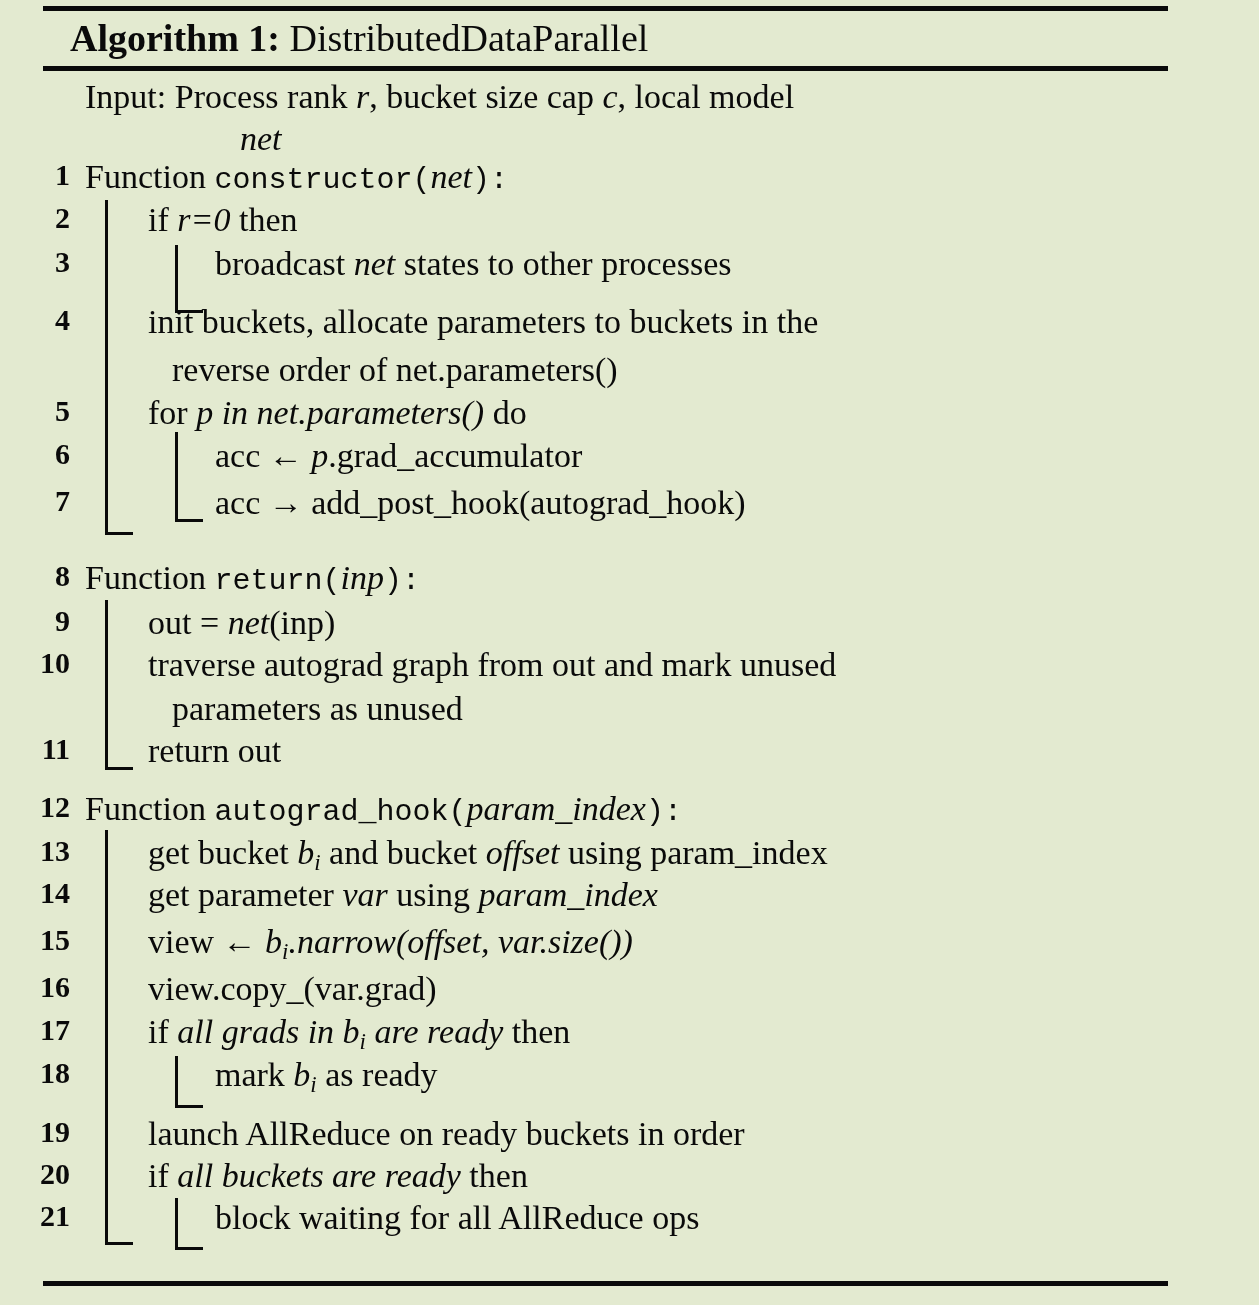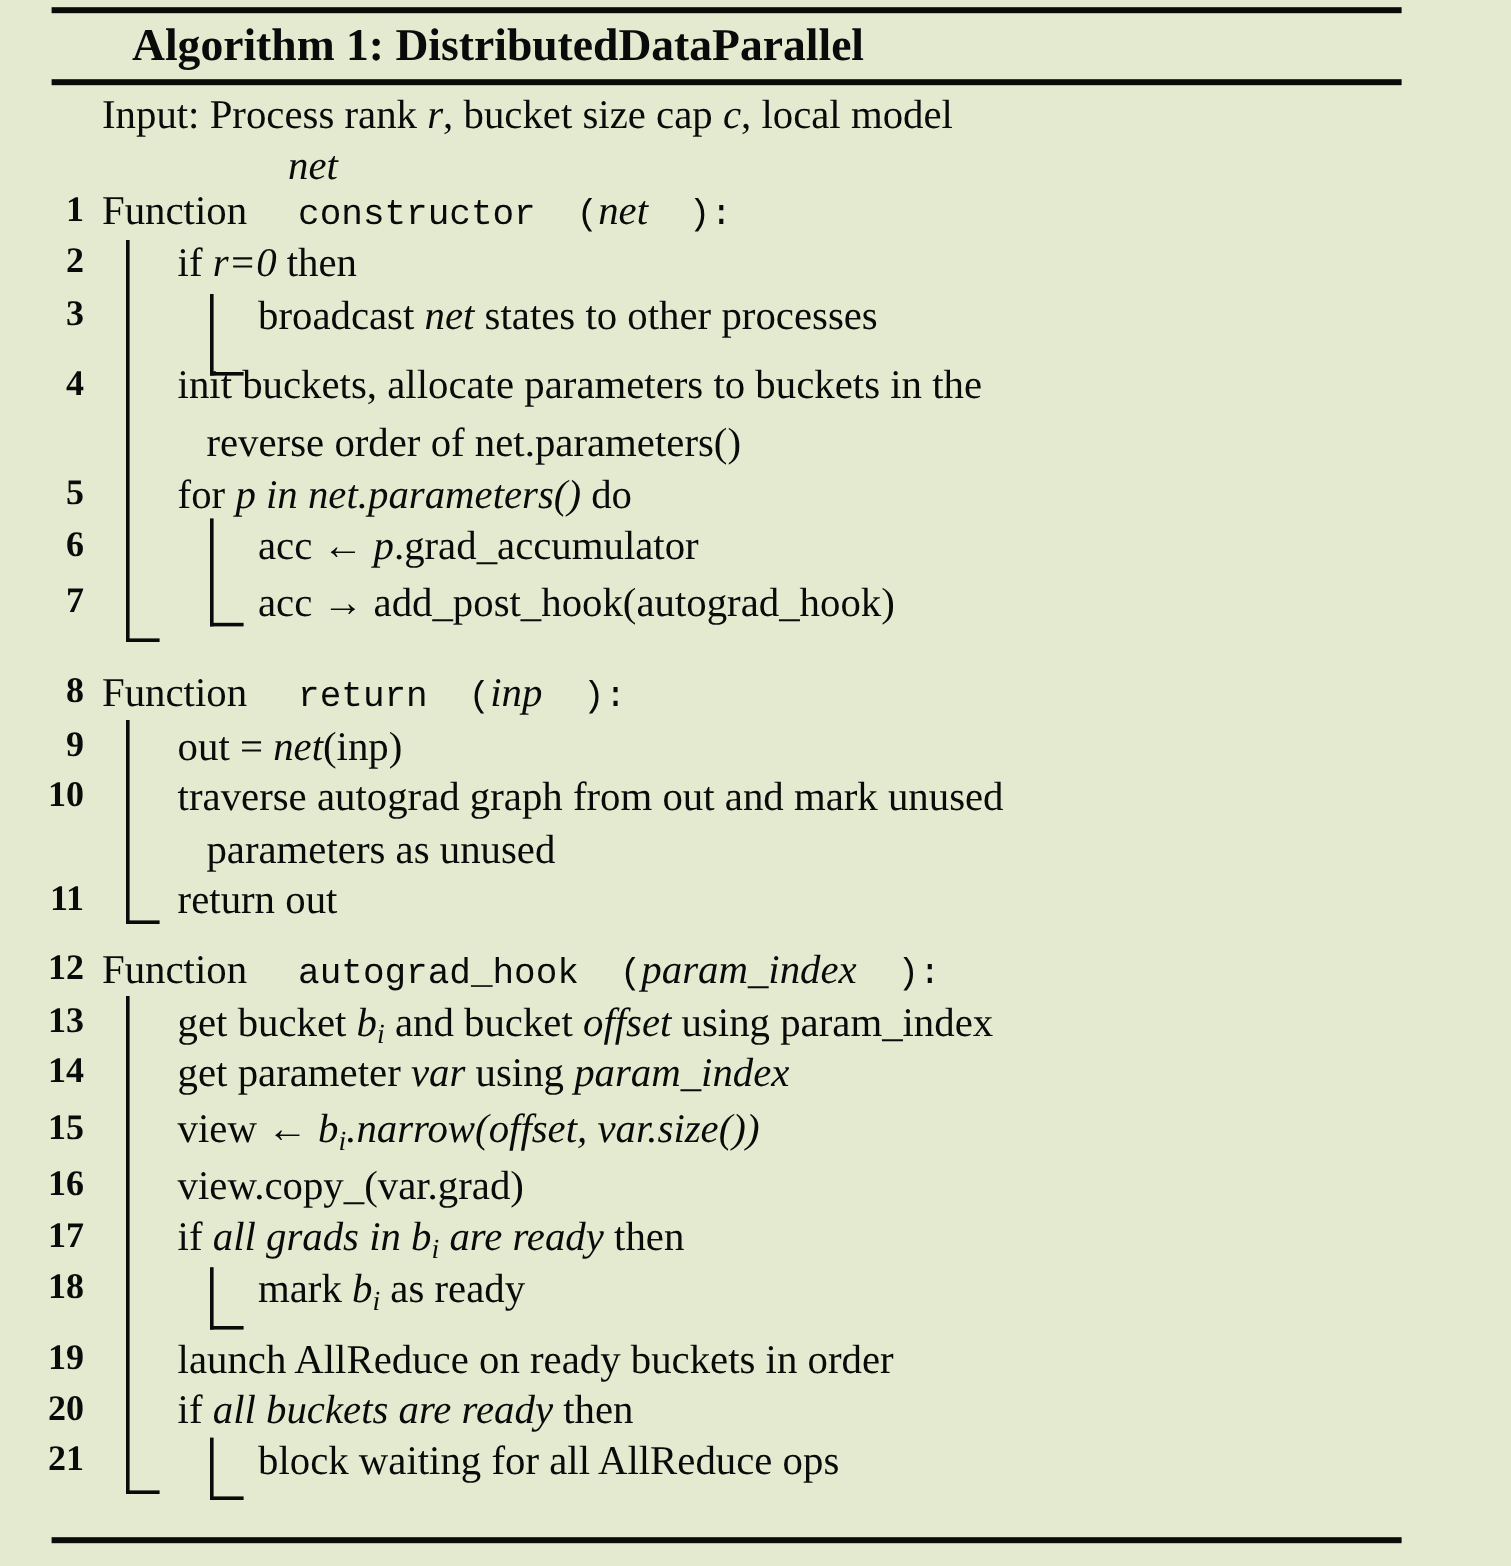--- a/index.html
+++ b/index.html
@@ -14,38 +14,38 @@
 
   .rule{position:absolute;left:43px;width:1125px;background:#0a0a0a;}
   .rule.top{top:6px;height:5px;}
   .rule.mid{top:66px;height:5px;}
   .rule.bot{top:1281px;height:5px;}
 
   .caption{
     position:absolute;left:70px;top:12px;
     font-size:38px;line-height:52px;white-space:nowrap;
   }
-  .caption .kw{font-weight:bold;margin-left:40px;}
-  .caption .name{font-weight:bold;margin-top:24px;}
+  .caption .kw{font-weight:bold;}
+  .caption .name{font-weight:normal;margin-top:24px;}
 
   
   .row{position:absolute;left:0;width:1259px;height:0;}
   .num{
     position:absolute;right:1189px;
     width:60px;text-align:right;
     font-weight:bold;font-size:30px;line-height:30px;
   }
   .txt{
     position:absolute;
     font-size:34px;line-height:34px;white-space:nowrap;
   }
 
   .b{font-weight:normal;}
   .i{font-style:italic;}
-  .tt{font-family:"Liberation Mono","DejaVu Sans Mono",monospace;font-size:30px;margin-left:34px;}
+  .tt{font-family:"Liberation Mono","DejaVu Sans Mono",monospace;font-size:30px;}
   sub{font-size:0.68em;font-style:italic;vertical-align:-0.28em;}
 
   
   .guide{position:absolute;background:#0a0a0a;}
   .guide.v{width:3px;}
   .guide.h{height:3px;}
 </style>
 </head>
 <body>
 

